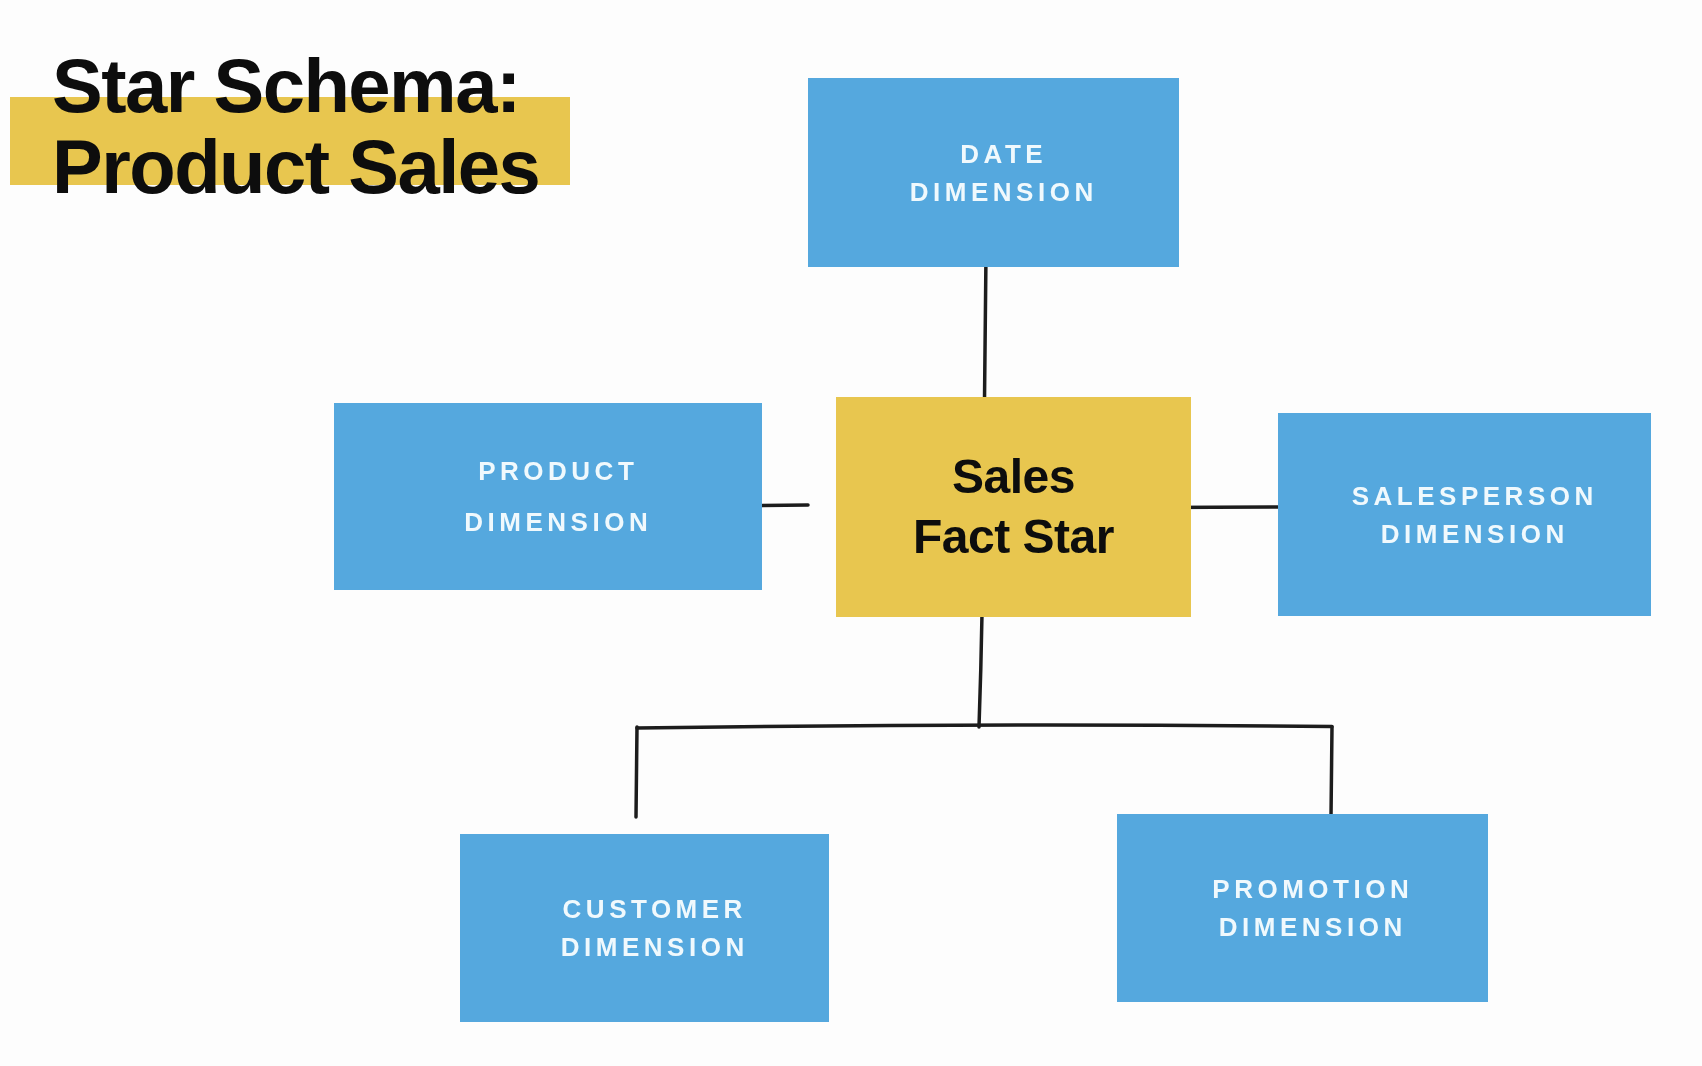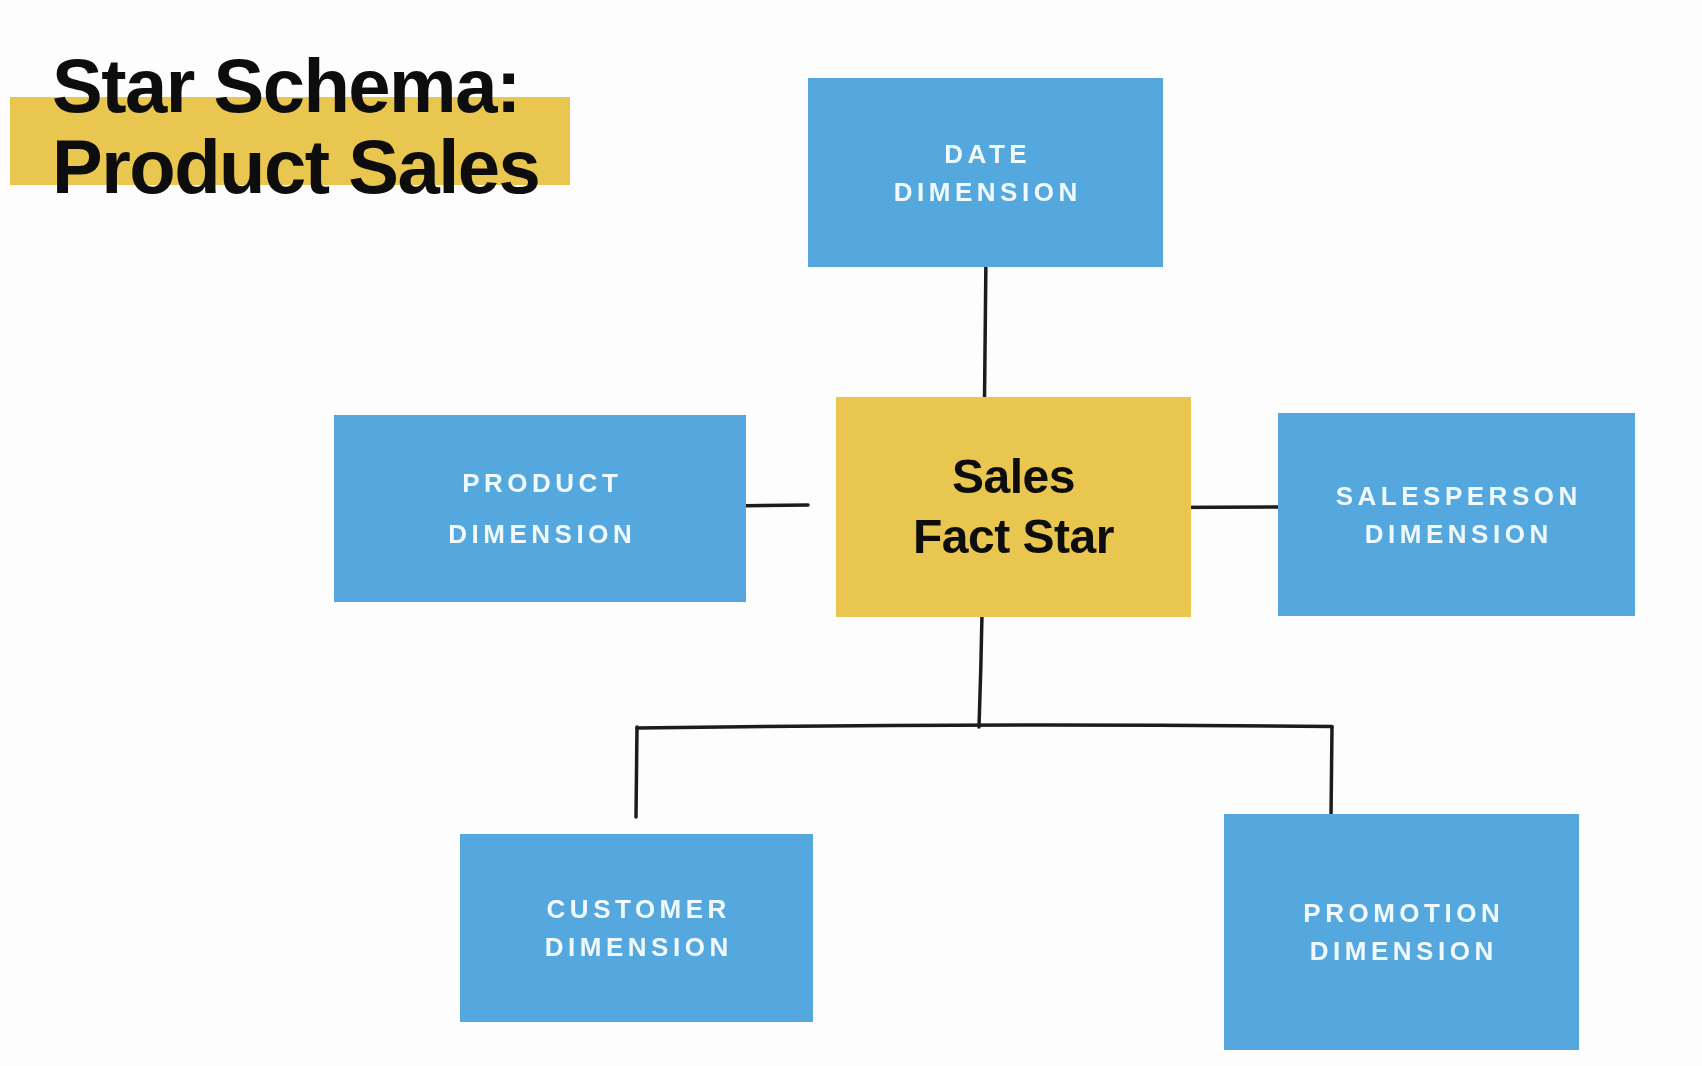--- a/index.html
+++ b/index.html
@@ -60,39 +60,40 @@
     text-align: center;
     z-index: 2;
   }
   .node.blue {
     background: var(--blue, #55a8de);
     color: var(--dim-text, #f0f9fd);
     font-size: 26px;
     line-height: 38px;
     font-weight: bold;
     letter-spacing: 4.5px;
+    padding-left: 16px;
   }
   .node.blue .node-line { display: block; padding-left: 4.5px; }
   .node.fact {
     background: var(--yellow, #e8c64f);
     color: var(--ink, #0d0d0d);
     font-size: 48px;
     line-height: 60px;
     font-weight: bold;
     letter-spacing: -0.5px;
     margin-left: 31px;
   }
   .node.fact .node-line { display: block; }
 
   .node-date        { left: 808px;  top: 78px;  width: 355px; height: 189px; }
-  .node-product     { left: 334px;  top: 415px; width: 412px; height: 187px; gap: 13px; }
+  .node-product     { left: 334px;  top: 403px; width: 412px; height: 187px; gap: 13px; }
   .node-fact        { left: 805px;  top: 397px; width: 355px; height: 220px; }
   .node-salesperson { left: 1278px; top: 413px; width: 357px; height: 203px; }
   .node-customer    { left: 460px;  top: 834px; width: 353px; height: 188px; }
-  .node-promotion   { left: 1224px; top: 814px; width: 355px; height: 236px; }
+  .node-promotion   { left: 1117px; top: 814px; width: 355px; height: 188px; }
 </style>
 </head>
 <body>
 
 <div class="canvas">
 
   <svg class="connectors" viewBox="0 0 1702 1066" xmlns="http://www.w3.org/2000/svg" aria-hidden="true">
     <path d="M986 254 Q985 330 984.5 400"></path>
     <path d="M683 506.5 Q745 505.5 808 505"></path>
     <path d="M1157 507.5 Q1220 507 1281 507"></path>

